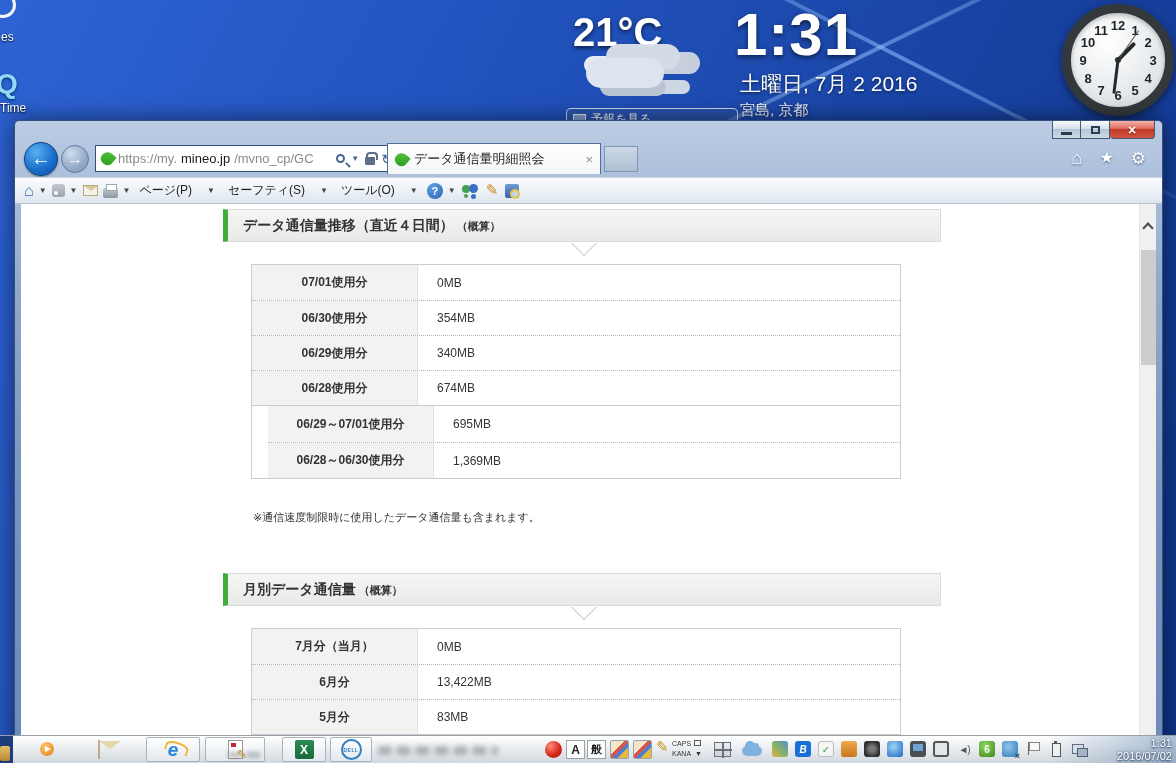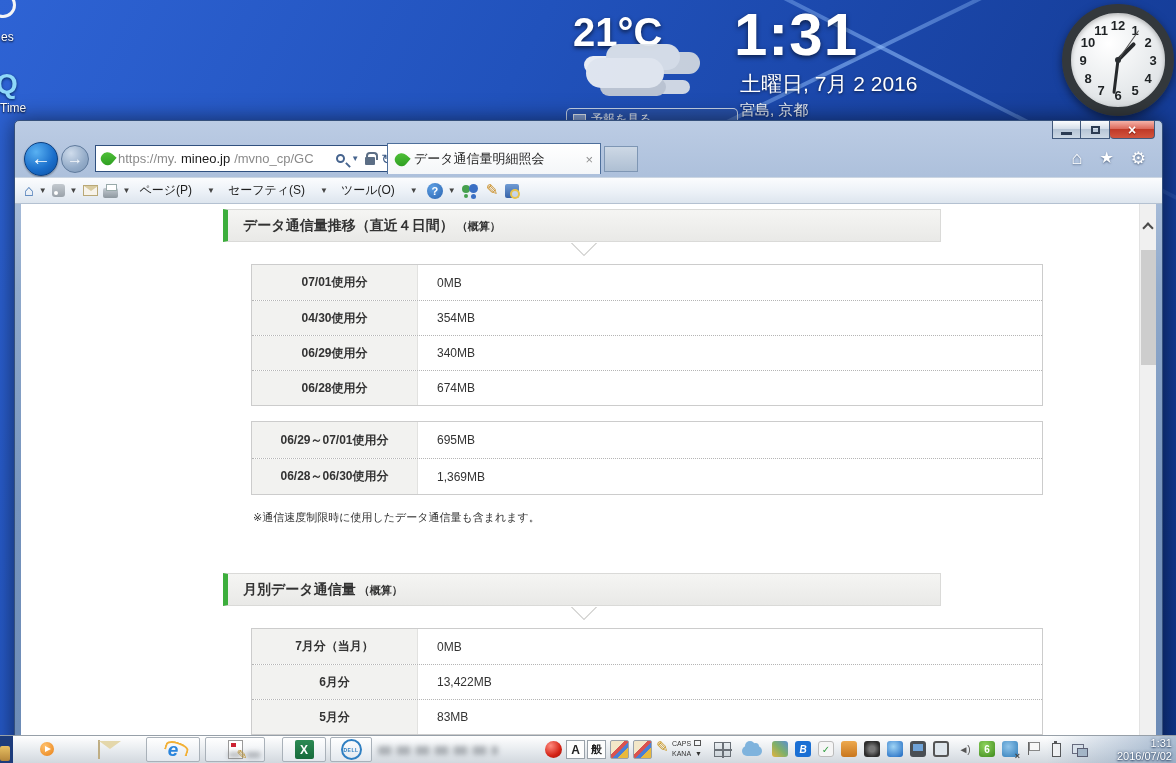--- a/index.html
+++ b/index.html
@@ -143,27 +143,27 @@
     background:linear-gradient(#f5f5f3,#e9e9e7); border:1px solid #dadad8; border-left:5px solid #3cae3c;
     display:flex; align-items:baseline; padding-left:15px; }
   .sec .t { font-size:14px; font-weight:bold; color:#333; align-self:center;text-align:center; }
   .sec .s { font-size:11px; font-weight:bold; color:#333; margin-left:3px; align-self:center; padding-top:2px; }
   .sec1 { top:5px; } .sec2 { top:369px; }
   .pointer { position:absolute; left:544px; width:36px; height:13px; overflow:hidden; }
   .pointer::before { content:""; position:absolute; left:9px; top:-11px; width:18px; height:18px;
     background:#fff; border:1px solid #c9c9c7; transform:rotate(45deg); }
   .ptr1 { top:39px; } .ptr2 { top:403px; }
 
-  .tbl { position:absolute; left:230px; width:792px; border:1px solid #ccc; background:#fff; }
+  .tbl { position:absolute; left:230px; width:650px; border:1px solid #ccc; background:#fff; }
   .trow { display:flex; height:35px; border-top:1px dotted #b5b5b5; }
   .trow:first-child { border-top:none; }
   .tlab { width:165px; background:#f2f2f0; display:flex; align-items:center; justify-content:center;
     font-weight:bold; font-size:12px; color:#333; }
   .tval { flex:1; display:flex; align-items:center; padding-left:19px; font-size:12px; color:#333; border-left:1px solid #e2e2e0; }
-  .tbl1 { top:60px; } .tbl2 { top:217px; } .tbl2 .trow { height:36px; } .tbl3 { top:424px; }
+  .tbl1 { top:60px; } .tbl2 { top:201px;padding-left:16px; } .tbl2 .trow { height:36px; } .tbl3 { top:424px; }
   .note { position:absolute; left:232px; top:306px; font-size:11px; color:#333; }
 
   .scrollbar { position:absolute; top:0; bottom:0; right:0; width:17px; background:#f0f0f0; border-left:1px solid #e3e3e3; }
   .chev { position:absolute; left:4px; top:20px; width:8px; height:8px;
     border-left:2px solid #4a4a4a; border-top:2px solid #4a4a4a; transform:rotate(45deg); }
   .thumb { position:absolute; left:1px; top:46px; width:15px; height:115px; background:#cdcdcd; }
 
   
   .taskbar { position:absolute; left:0; bottom:0; width:1176px; height:28px; z-index:10;
     background:linear-gradient(#ffffff,#e6eaee 55%,#d2d8de); border-top:1px solid #97a0a9; }
@@ -380,21 +380,21 @@
         <span class="s">（概算）</span>
       </div>
       <div class="pointer ptr1"></div>
 
       <div class="tbl tbl1">
         <div class="trow">
           <div class="tlab">07/01使用分</div>
           <div class="tval">0MB</div>
         </div>
         <div class="trow">
-          <div class="tlab">04/30使用分</div>
+          <div class="tlab">06/30使用分</div>
           <div class="tval">354MB</div>
         </div>
         <div class="trow">
           <div class="tlab">06/29使用分</div>
           <div class="tval">340MB</div>
         </div>
         <div class="trow">
           <div class="tlab">06/28使用分</div>
           <div class="tval">674MB</div>
         </div>

